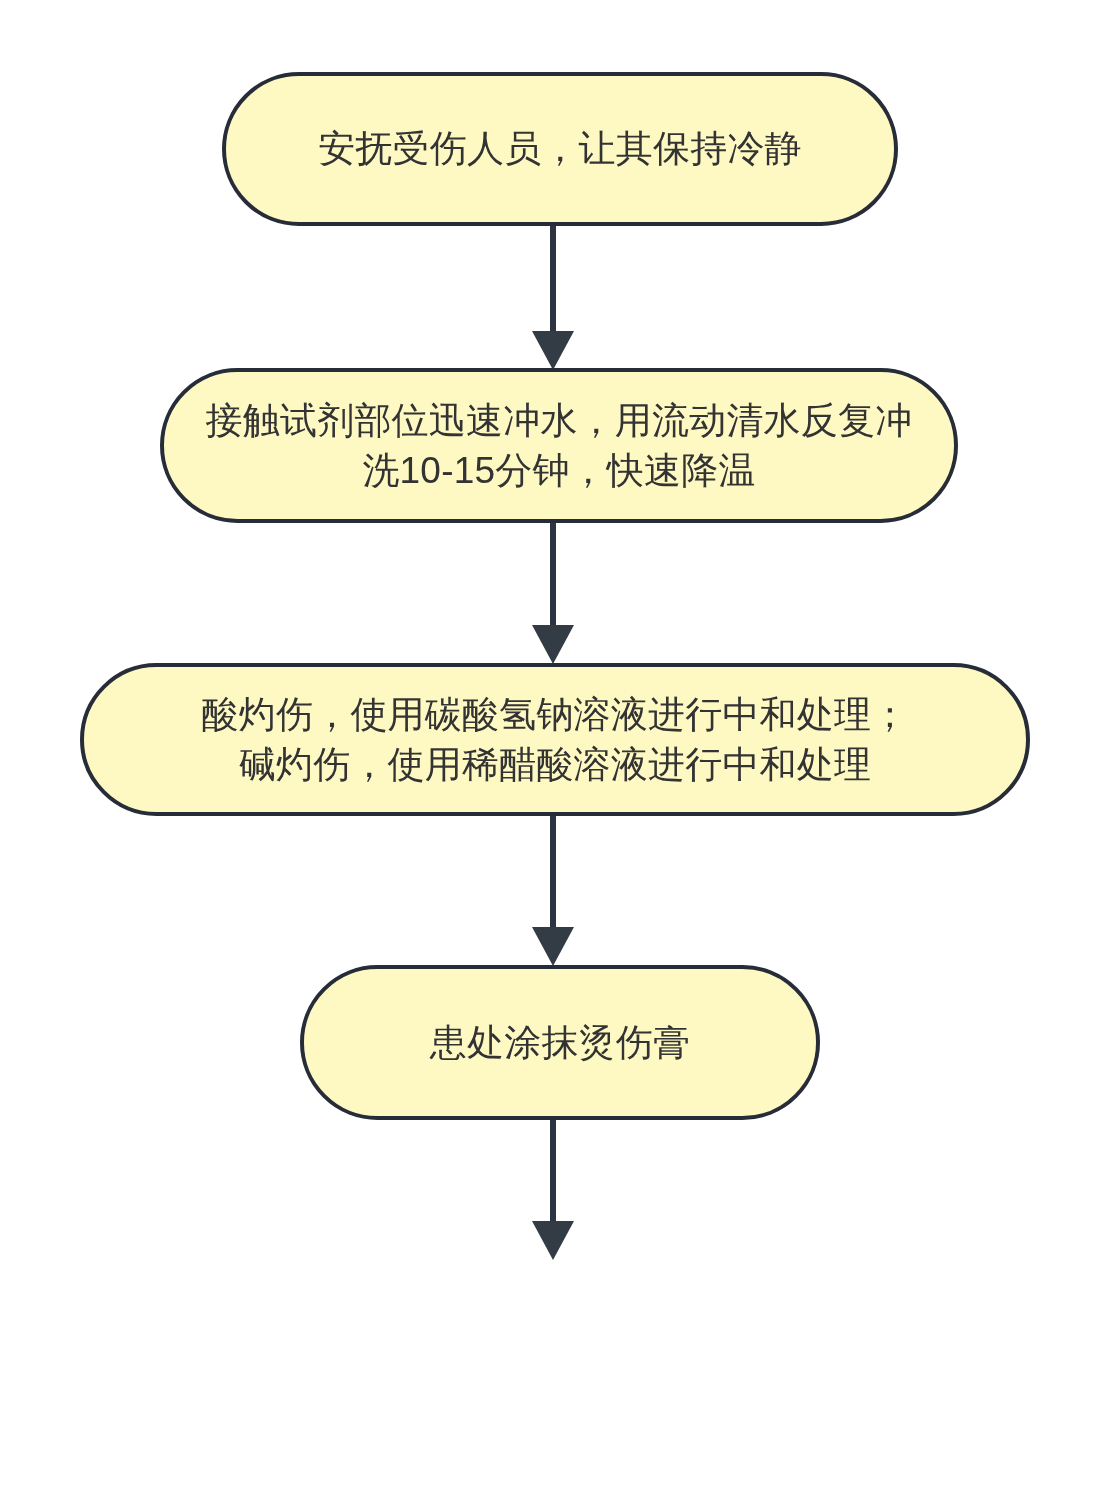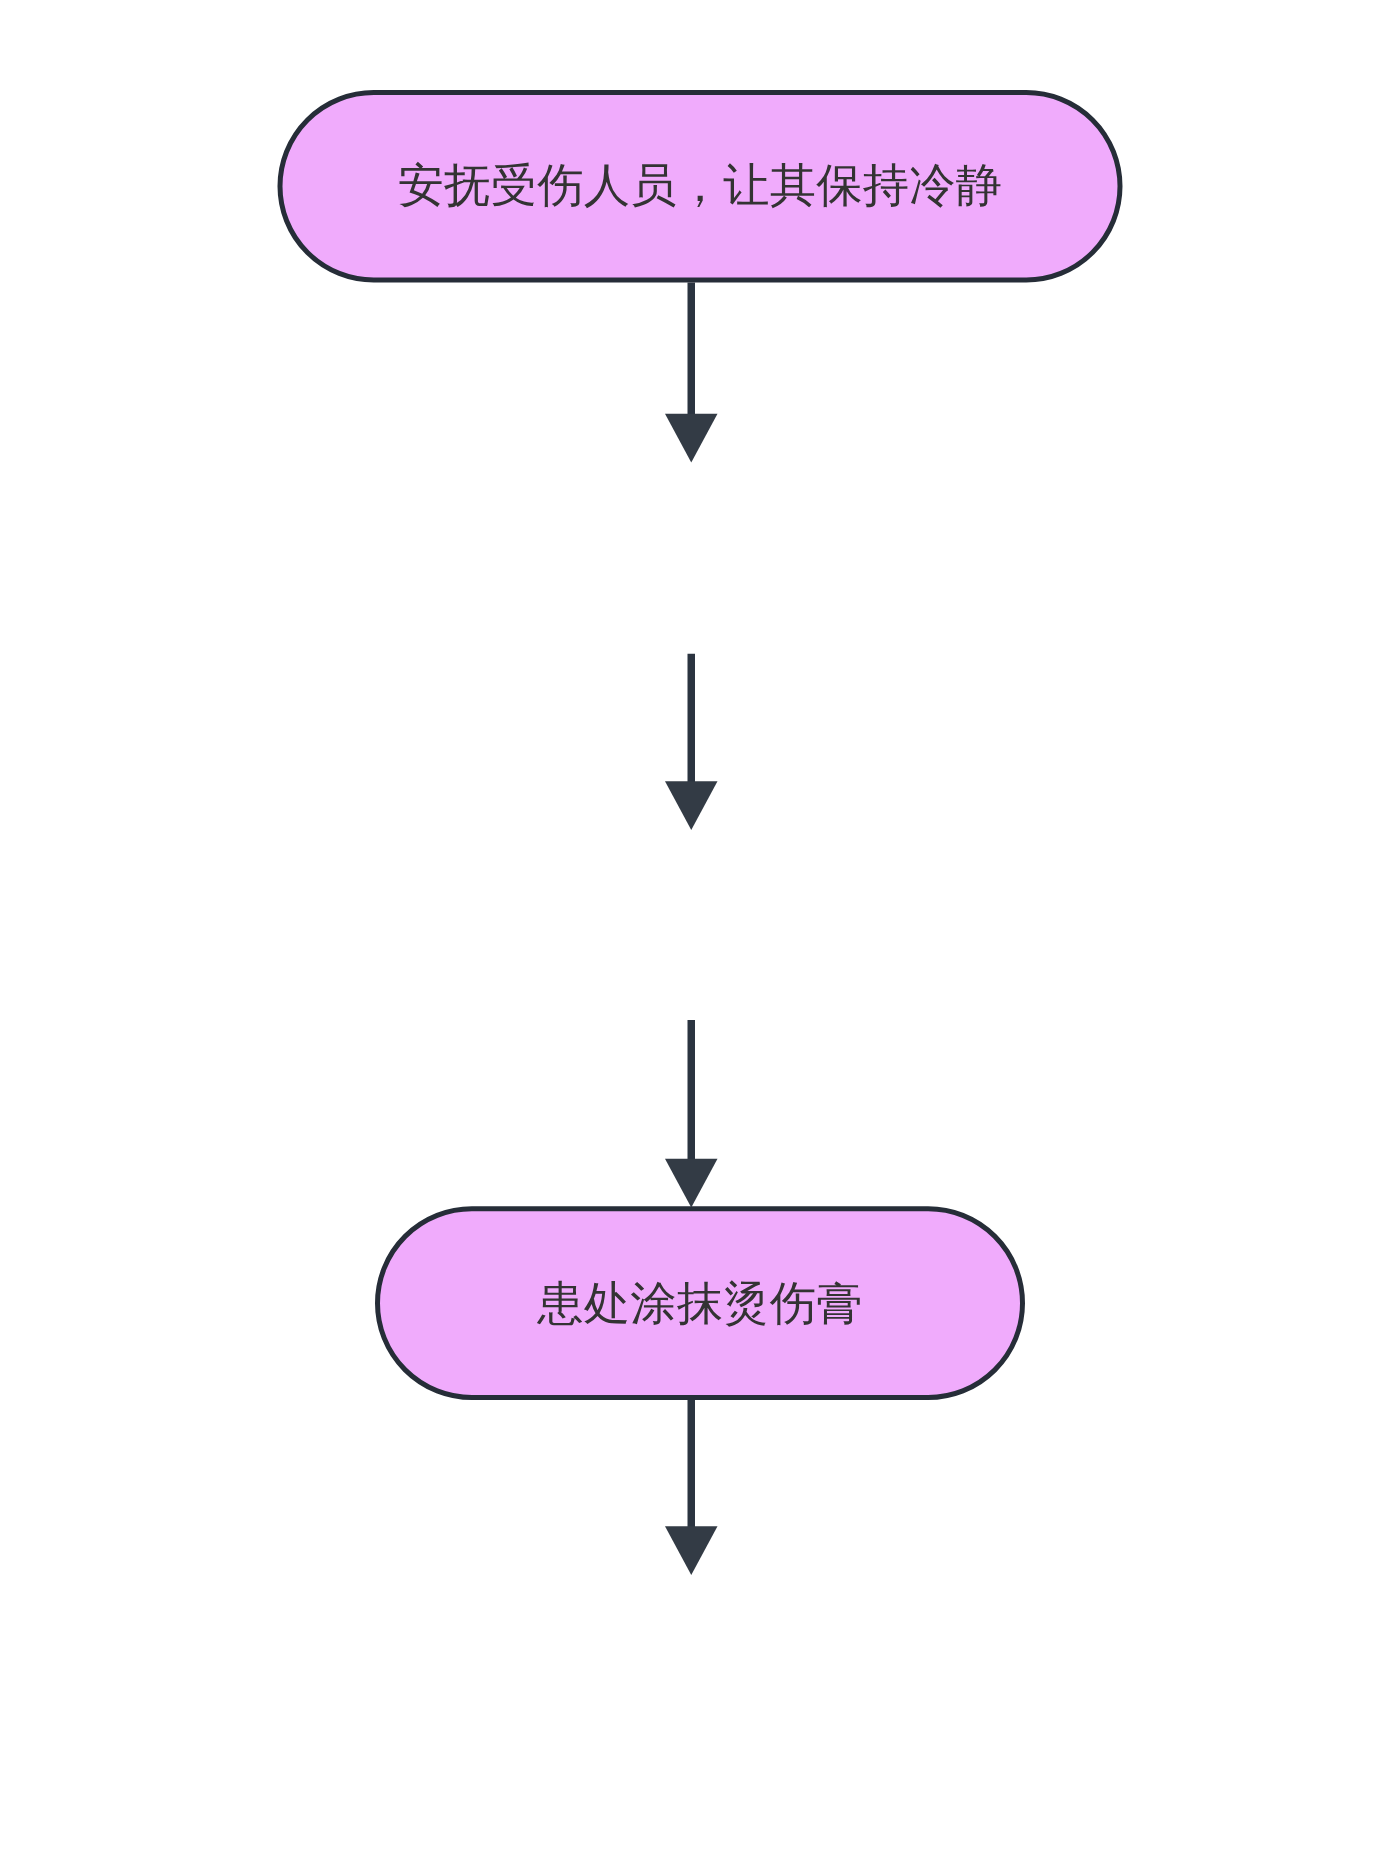--- a/index.html
+++ b/index.html
@@ -19,21 +19,21 @@
     position: absolute;
     left: 0;
     top: 0;
     width: 1105px;
     height: 1488px;
   }
 
   .node {
     position: absolute;
     box-sizing: border-box;
-    background: #f0abfc;
+    background: #fef9c3;
     border: 4px solid #262d38;
     border-radius: 80px;
     display: flex;
     align-items: center;
     justify-content: center;
     text-align: center;
   }
 
   .node-label {
     color: #333333;
@@ -92,20 +92,28 @@
     <g>
       <line class="conn-line" x1="553" y1="1120" x2="553" y2="1229"></line>
       <polygon class="conn-head" points="553,1260 532,1221 574,1221"></polygon>
     </g>
   </svg>
 
   <div class="node" id="node-0">
     <span class="node-label">安抚受伤人员，让其保持冷静</span>
   </div>
 
+  <div class="node" id="node-1">
+    <span class="node-label">接触试剂部位迅速冲水，用流动清水反复冲
+洗10-15分钟，快速降温</span>
+  </div>
 
+  <div class="node" id="node-2">
+    <span class="node-label">酸灼伤，使用碳酸氢钠溶液进行中和处理；
+碱灼伤，使用稀醋酸溶液进行中和处理</span>
+  </div>
 
   <div class="node" id="node-3">
     <span class="node-label">患处涂抹烫伤膏</span>
   </div>
 
 
 </div>
 
 </body></html>

